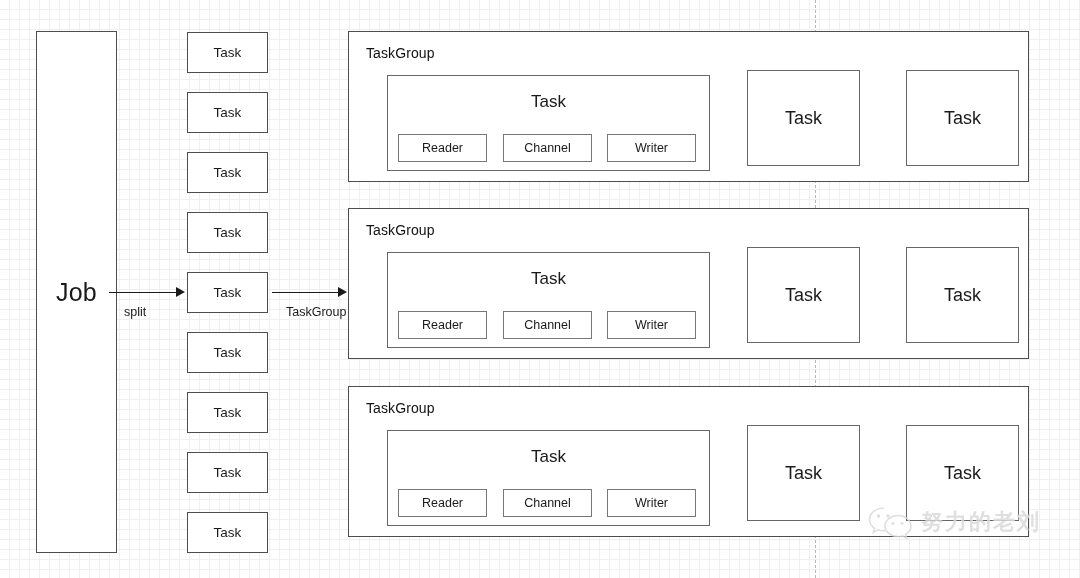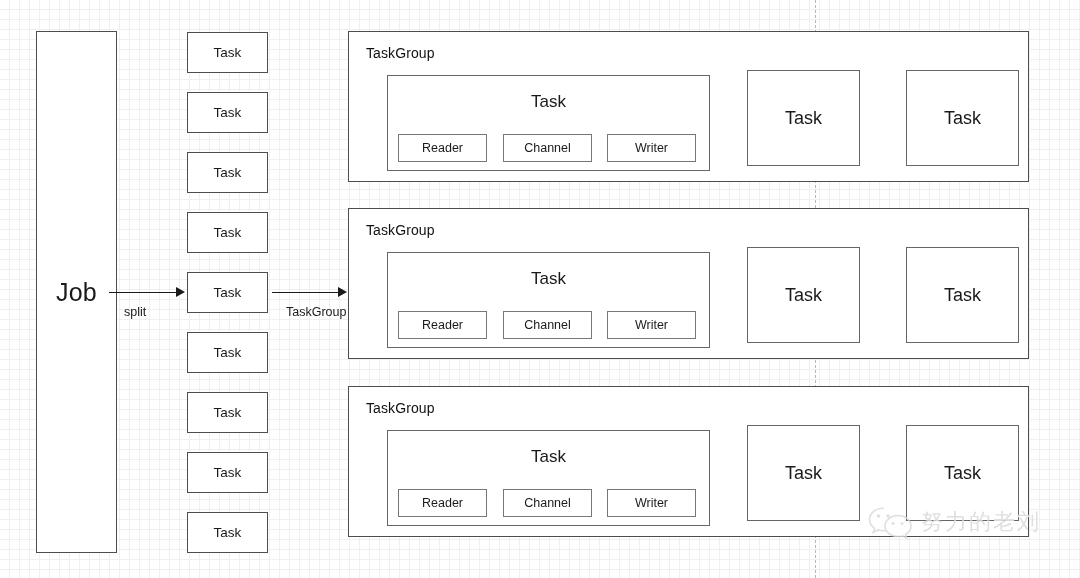--- a/index.html
+++ b/index.html
@@ -131,21 +131,21 @@
     position: absolute;
     display: flex;
     align-items: center;
     gap: 7px;
     opacity: 0.82;
     pointer-events: none;
   }
   .wm-text {
     font-family: "DejaVu Sans", sans-serif;
     font-size: 22px;
-    font-weight: normal;
+    font-weight: bold;
     color: #d8d8d8;
     letter-spacing: 2px;
     text-shadow: 0 1px 0 #ffffff;
   }
 </style>
 </head>
 <body>
 
 <div id="canvas">
 

